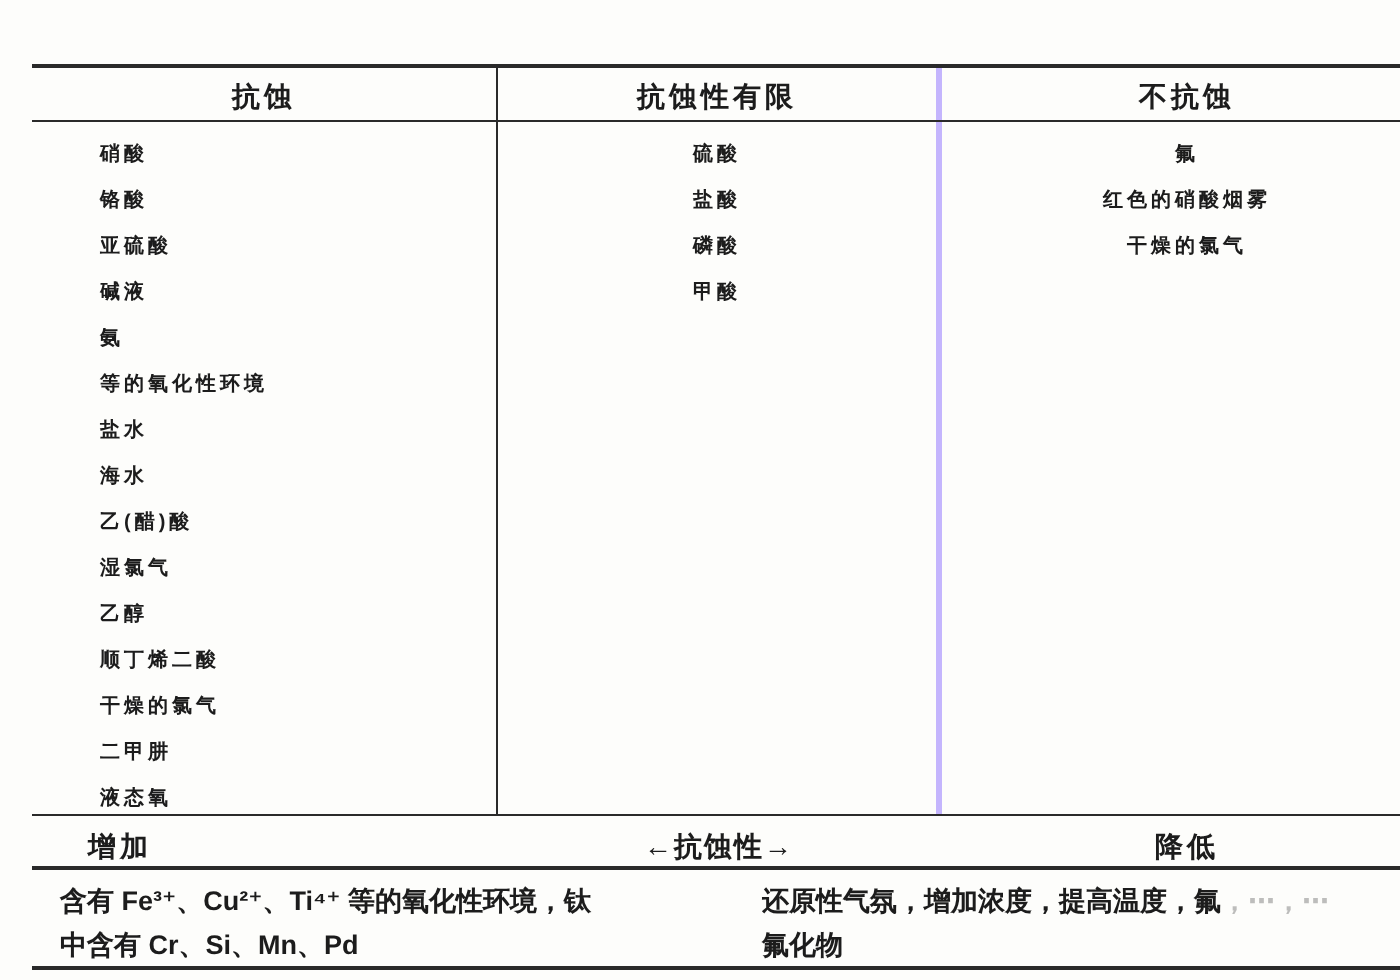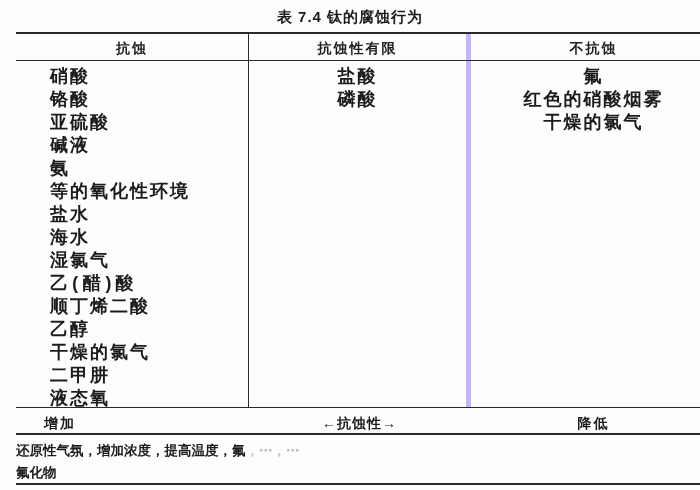--- a/index.html
+++ b/index.html
@@ -27,24 +27,24 @@
     border-bottom:1px solid #2a2a2a;
     height:29px;
   }
   .hdr-cell {
     font-size:14px;
     line-height:28px;
     text-align:center;
     letter-spacing:2px;
   }
   .c1 { width:232px; }
-  .c2 { width:223px; border-left:1px solid #2a2a2a; border-right:5px solid #c4b5fd; }
+  .c2 { width:223px; border-left:1px solid #2a2a2a; border-right:3px solid #c4b5fd; }
   .c3 { width:245px; }
   .body-row { display:flex; height:346px; }
-  .col-list { padding-top:5px; font-size:18px;font-family:Liberation Mono, monospace; }
+  .col-list { padding-top:5px; font-size:10px; }
   .col-list .item { height:23px; line-height:23px; letter-spacing:2px; }
   .list-left { padding-left:34px; text-align:left; }
   .list-center { text-align:center; }
   .trend-row {
     display:flex;
     align-items:flex-end;
     height:28px;
     border-top:1px solid #2a2a2a;
     border-bottom:2px solid #2a2a2a;
     font-size:14px;
@@ -61,70 +61,75 @@
   }
   .fn-left  { width:365px; padding-left:14px; line-height:22px; }
   .fn-right { flex:1; line-height:22px; }
   .faded { opacity:0.28; }
 </style>
 </head>
 <body>
 
 <div class="page">
 
-  <div class="title">表 7.4  钛的腐蚀行为</div>
 
   <div class="tbl">
 
     <div class="hdr-row">
       <div class="hdr-cell c1">抗蚀</div>
       <div class="hdr-cell c2">抗蚀性有限</div>
       <div class="hdr-cell c3">不抗蚀</div>
     </div>
 
     <div class="body-row">
 
       <div class="c1 col-list list-left">
         <div class="item">硝酸</div>
         <div class="item">铬酸</div>
         <div class="item">亚硫酸</div>
         <div class="item">碱液</div>
         <div class="item">氨</div>
         <div class="item">等的氧化性环境</div>
         <div class="item">盐水</div>
         <div class="item">海水</div>
+        <div class="item">乙(醋)酸</div>
         <div class="item">湿氯气</div>
-        <div class="item">乙(醋)酸</div>
+        <div class="item">乙醇</div>
         <div class="item">顺丁烯二酸</div>
-        <div class="item">乙醇</div>
         <div class="item">干燥的氯气</div>
         <div class="item">二甲肼</div>
         <div class="item">液态氧</div>
       </div>
 
       <div class="c2 col-list list-center">
+        <div class="item">硫酸</div>
         <div class="item">盐酸</div>
         <div class="item">磷酸</div>
+        <div class="item">甲酸</div>
       </div>
 
       <div class="c3 col-list list-center">
         <div class="item">氟</div>
         <div class="item">红色的硝酸烟雾</div>
         <div class="item">干燥的氯气</div>
       </div>
 
     </div>
 
     <div class="trend-row">
       <div class="trend-left">增加</div>
       <div class="trend-center">←抗蚀性→</div>
       <div class="trend-right">降低</div>
     </div>
 
     <div class="footnotes">
+      <div class="fn-left">
+        <div>含有 Fe³⁺、Cu²⁺、Ti⁴⁺ 等的氧化性环境，钛</div>
+        <div>中含有 Cr、Si、Mn、Pd</div>
+      </div>
       <div class="fn-right">
         <div><span>还原性气氛，增加浓度，提高温度，氟</span><span class="faded">，⋯，⋯</span></div>
         <div>氟化物</div>
       </div>
     </div>
 
   </div>
 </div>
 
 </body></html>

